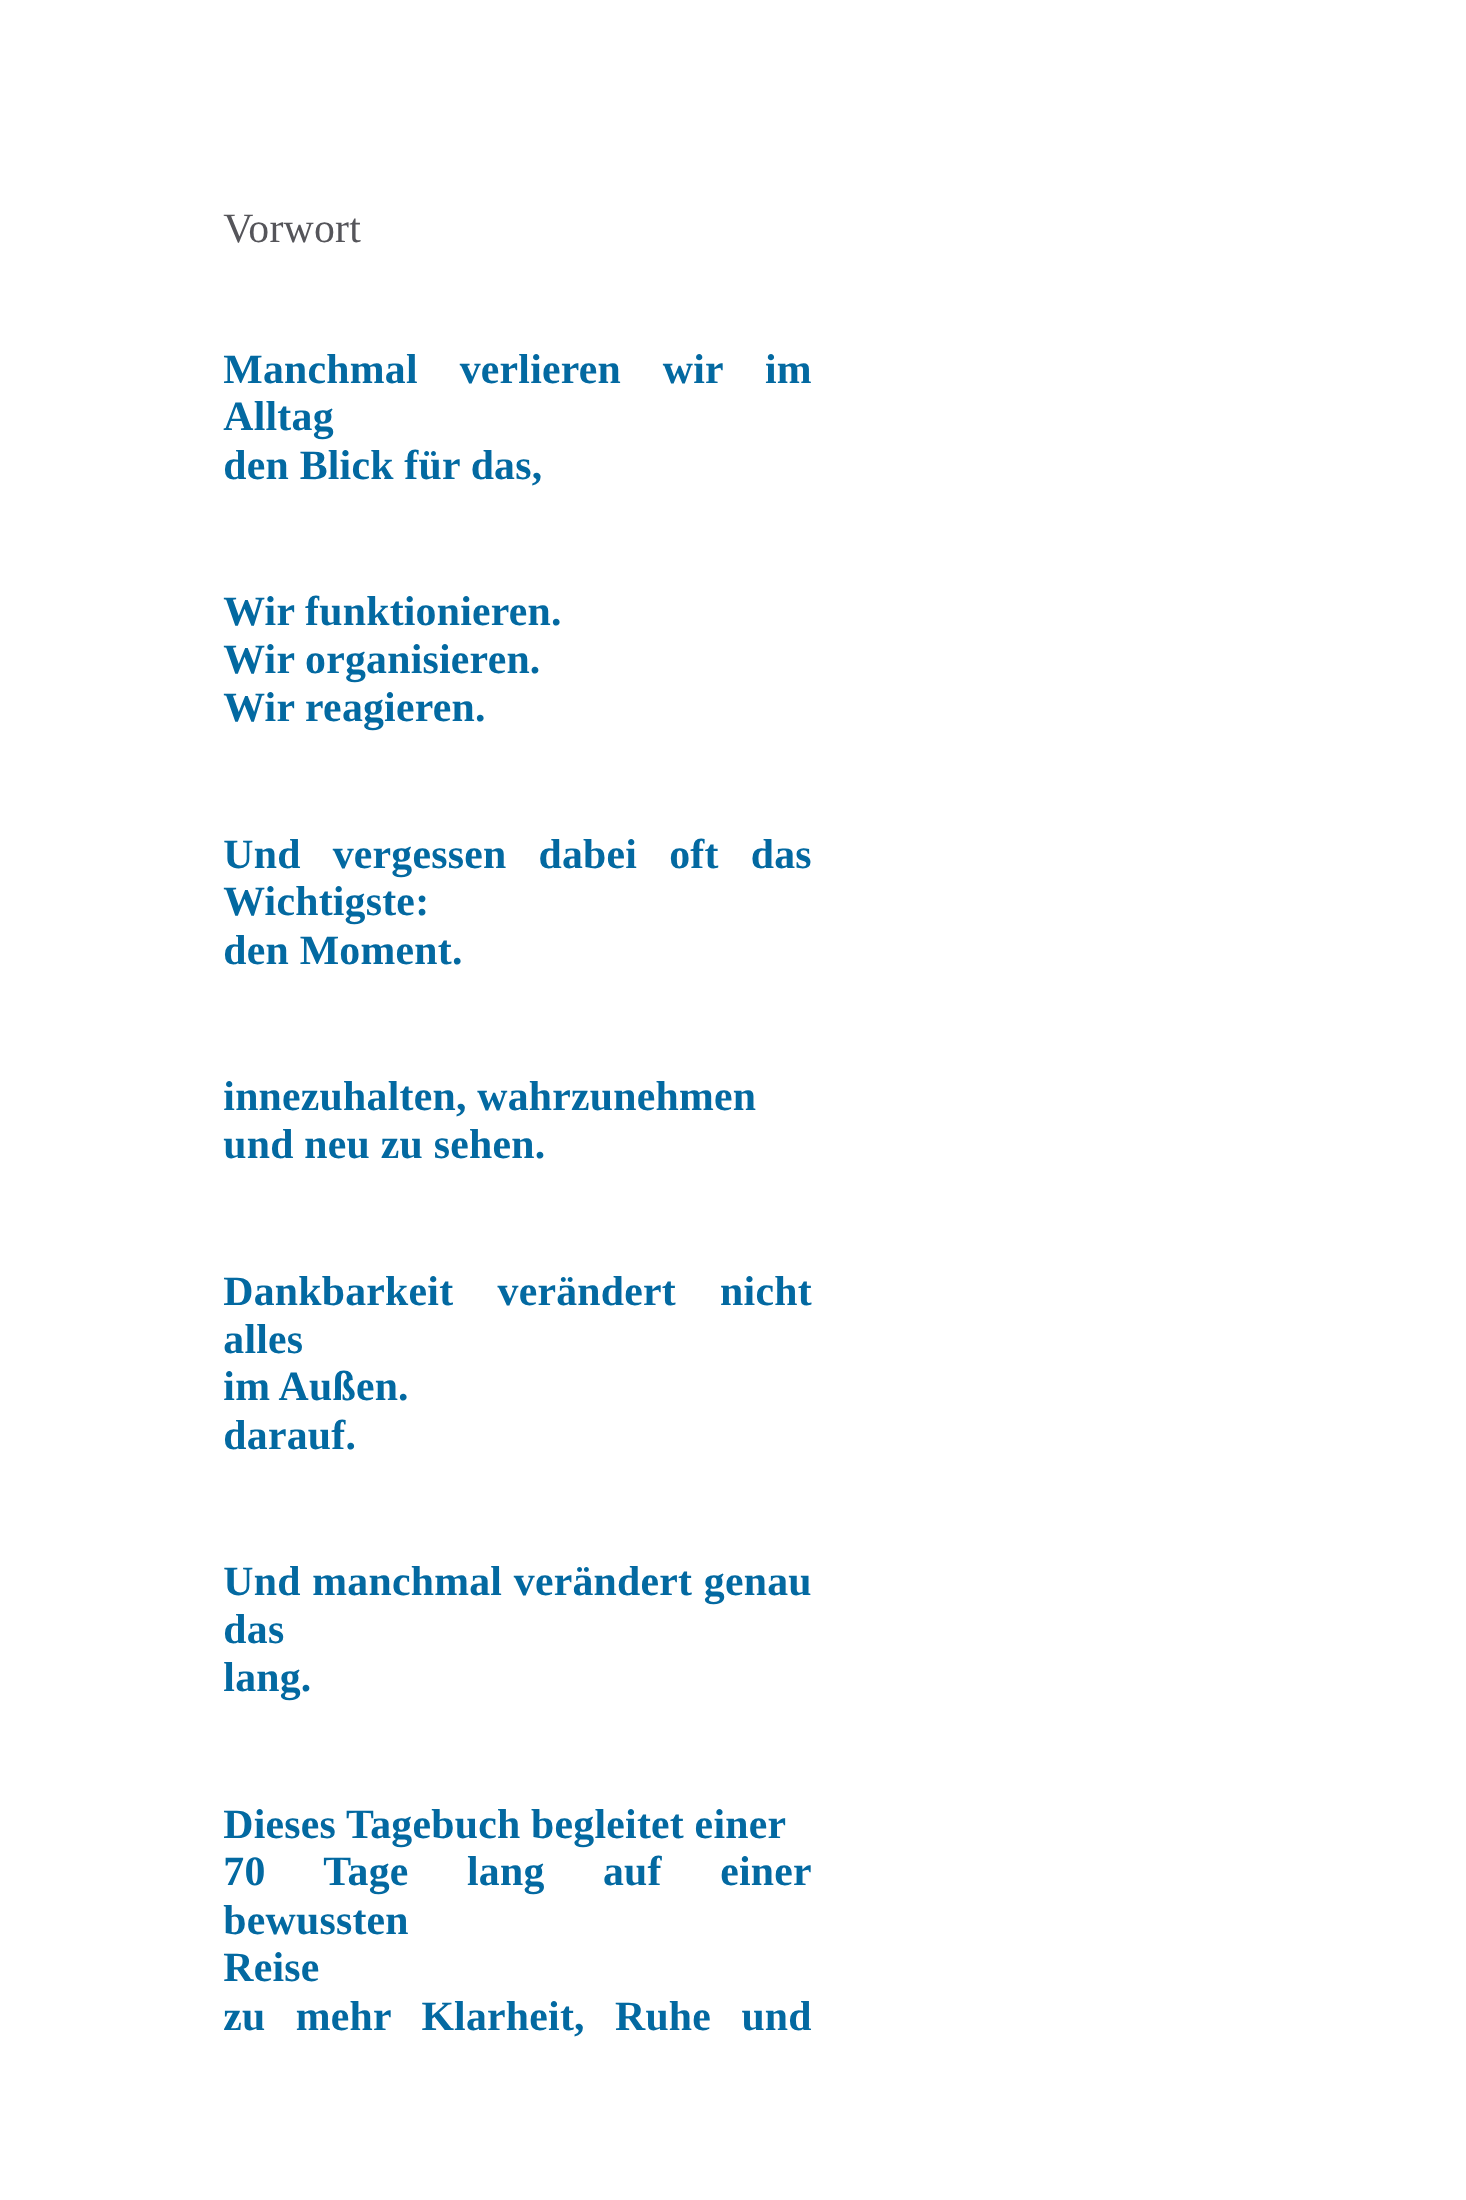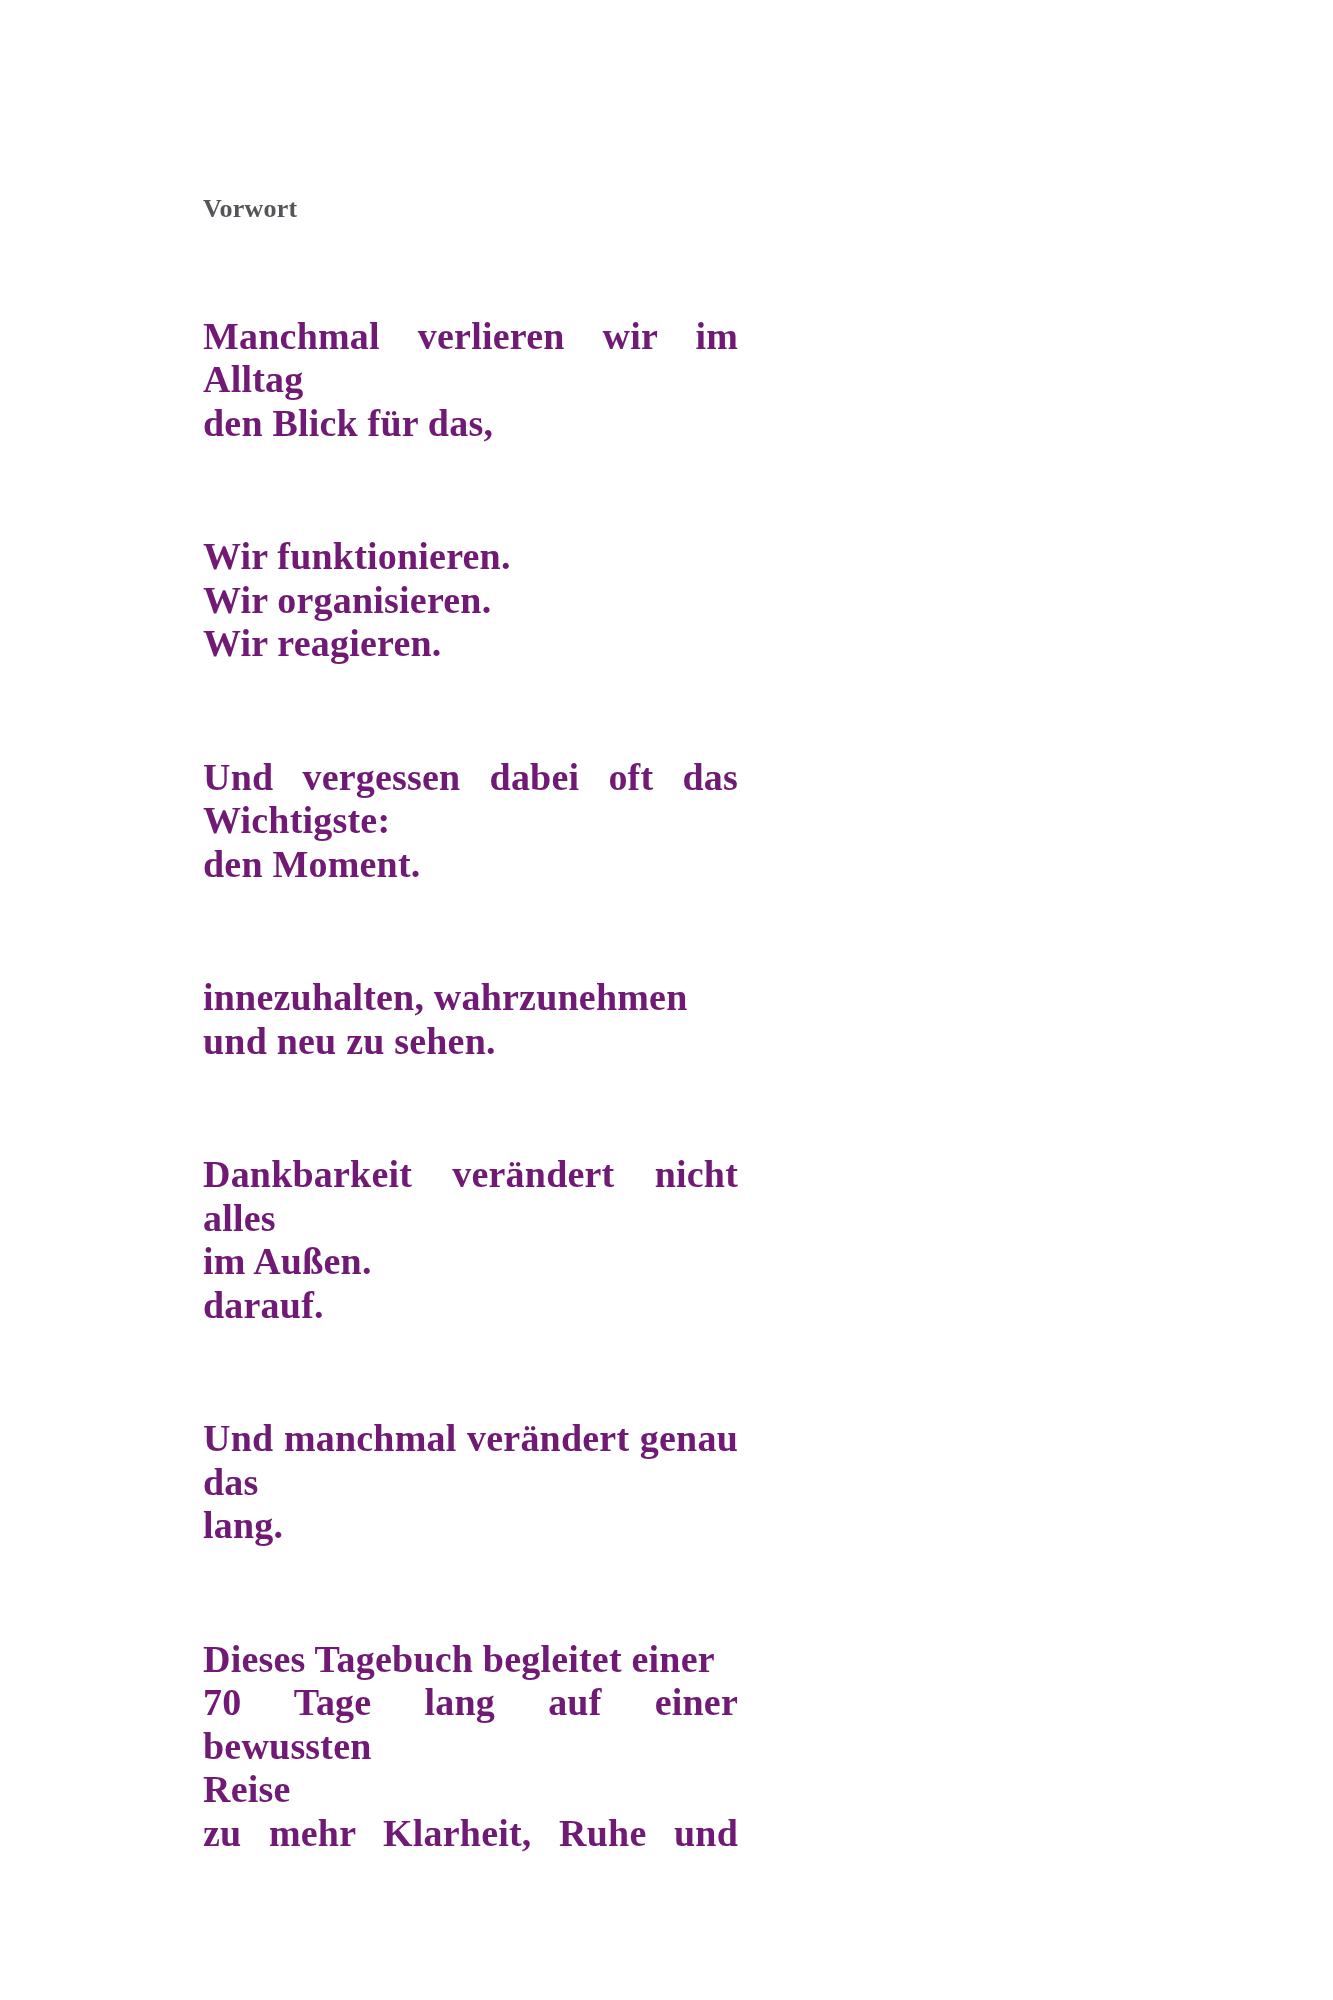--- a/index.html
+++ b/index.html
@@ -21,38 +21,38 @@
   }
   .text-column {
     position: absolute;
     left: 203px;
     top: 187px;
     width: 535px;
   }
   .page-heading {
     margin: 0 0 84px 0;
     font-family: "Liberation Serif", serif;
-    font-weight: 700;
-    font-size: 26px;
+    font-weight: 400;
+    font-size: 38px;
     line-height: 43.5px;
     color: #55555a;
     letter-spacing: 0.2px;
   }
   .paragraph {
     margin: 0 0 90px 0;
   }
   .paragraph:last-child {
     margin-bottom: 0;
   }
   .text-line {
     font-family: "Liberation Serif", serif;
     font-weight: 700;
     font-size: 38px;
     line-height: 43.5px;
-    color: #701a75;
+    color: #0369a1;
     letter-spacing: 0.2px;
     white-space: normal;
   }
   .text-line.justify {
     text-align: justify;
     text-align-last: justify;
   }
 </style>
 </head>
 <body>

